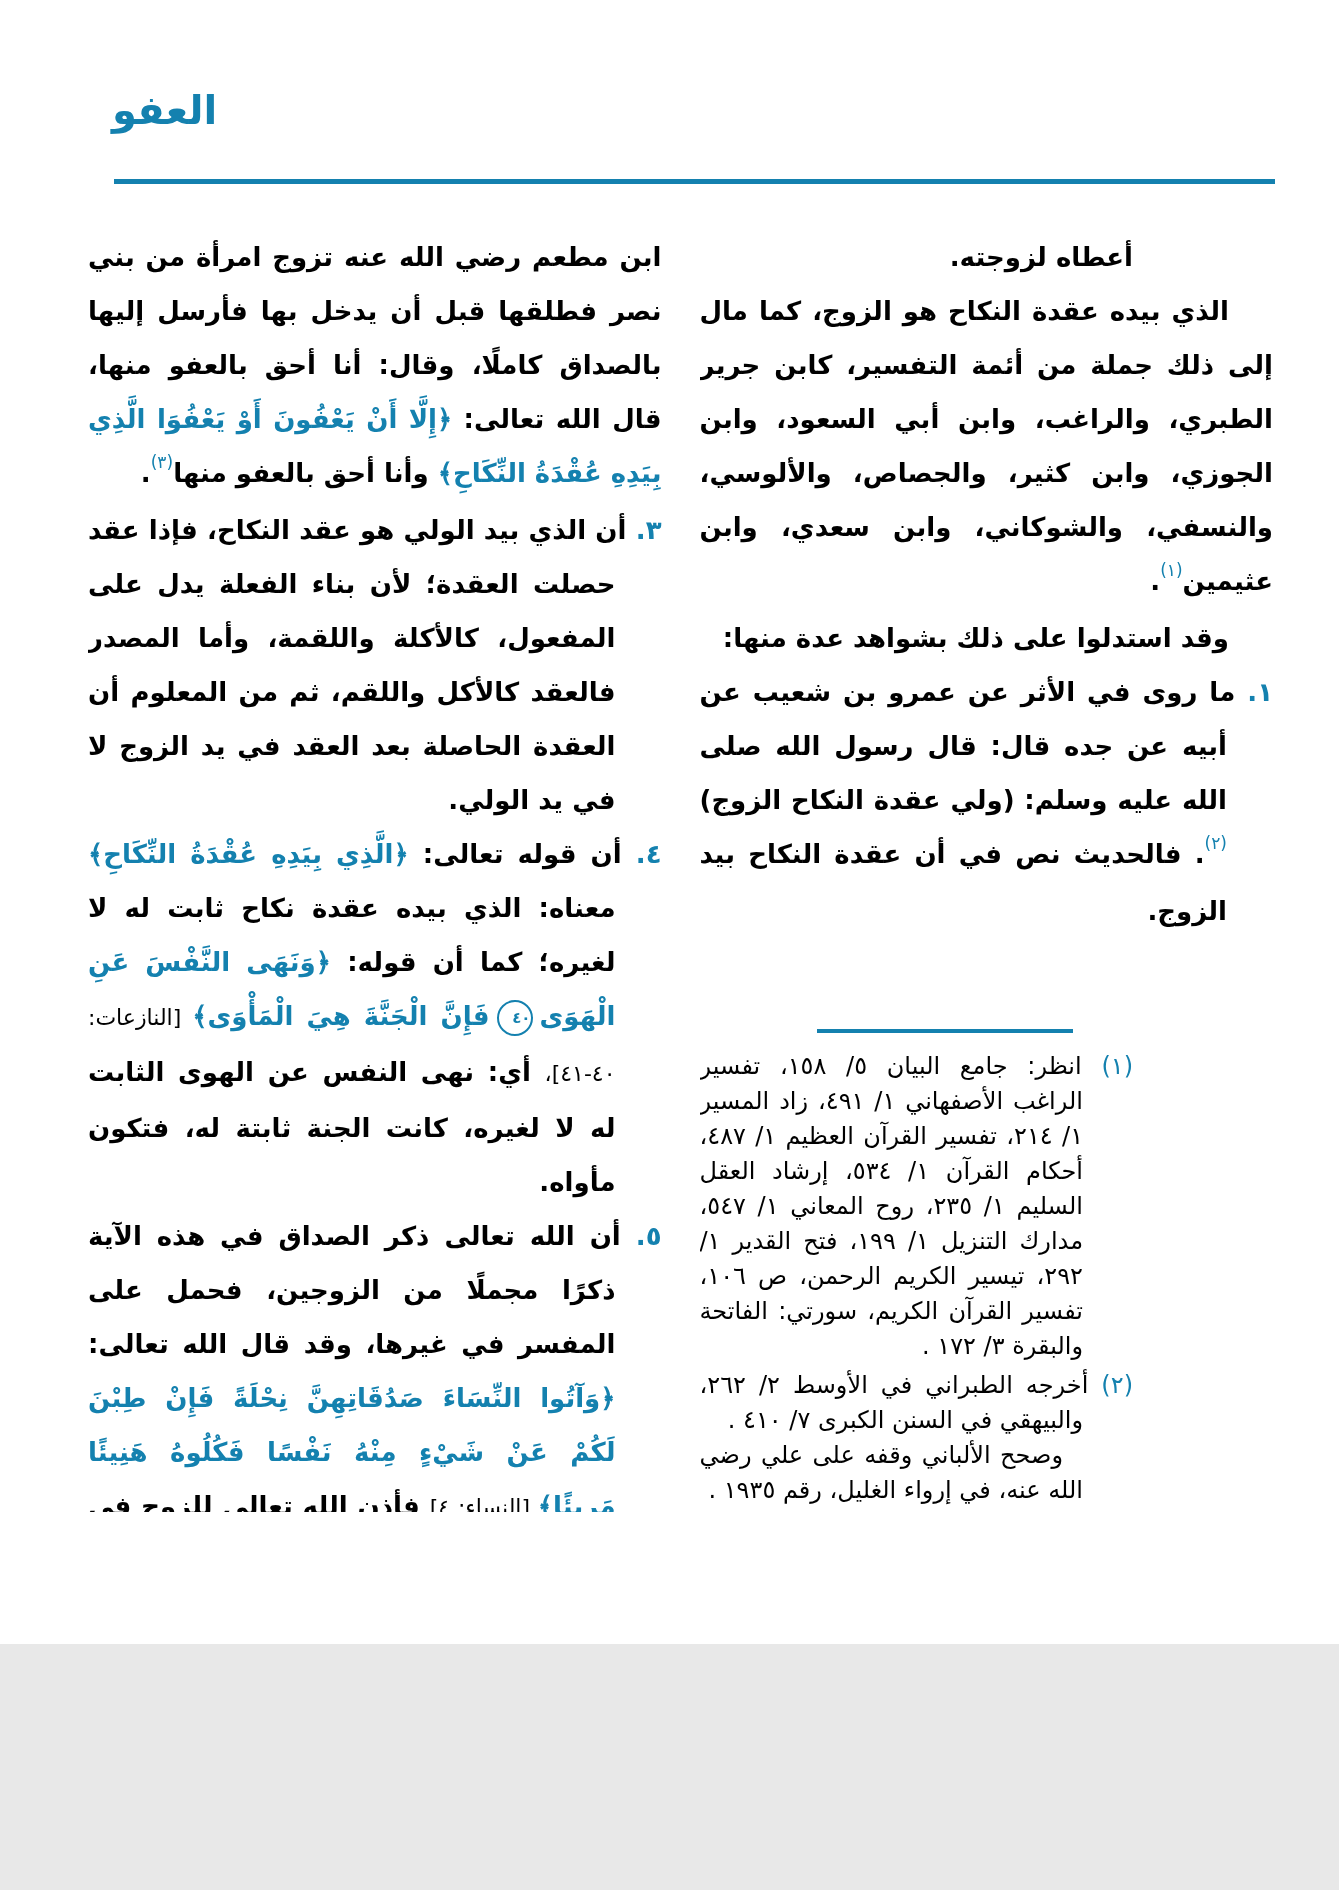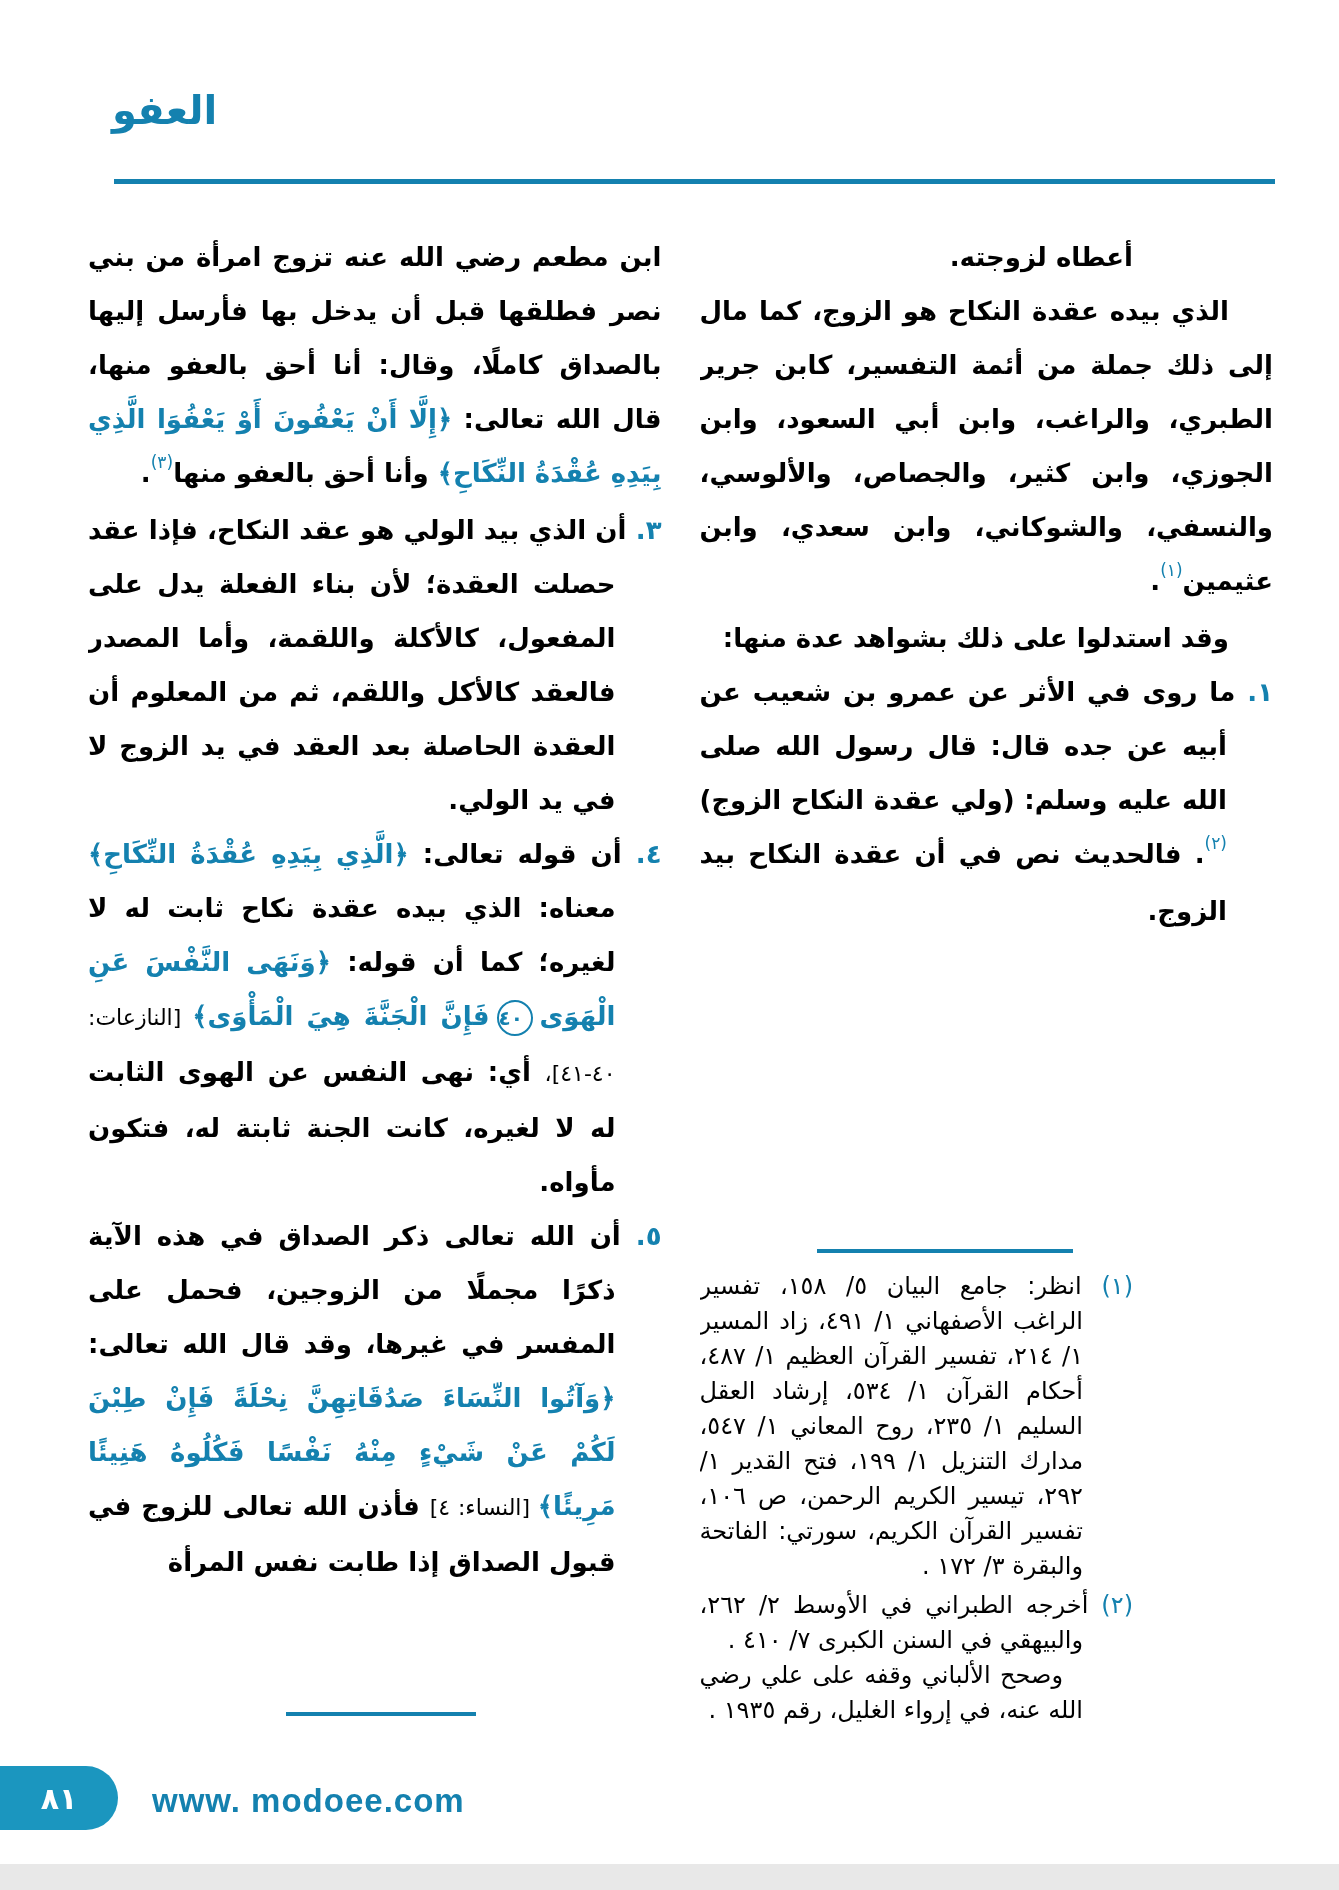--- a/index.html
+++ b/index.html
@@ -5,21 +5,21 @@
   :root{
     --accent:#1481AF;
     --pill:#1B96BF;
     --text:#000000;
     --background:#FFFFFF;
   }
   *{margin:0;padding:0;box-sizing:border-box;}
   html,body{background:#e8e8e8;}
   .page{
     position:relative;
-    width:1339px;height:1864px;
+    width:1339px;height:1644px;
     background:var(--background);
     margin:0 auto;
     font-family:"DejaVu Sans",sans-serif;
     color:var(--text);
     overflow:hidden;
   }
   .title{
     position:absolute;top:86px;left:112px;
     font-size:40px;font-weight:700;color:var(--accent);
     line-height:1.2;
@@ -46,21 +46,21 @@
   .num{color:var(--accent);}
   .quran{color:var(--accent);}
   .ref{font-weight:400;font-size:22px;}
   .fnm{
     color:var(--accent);font-weight:400;
     font-size:17px;position:relative;top:-14px;
   }
   .ayah{
     display:inline-block;width:36px;height:36px;line-height:32px;
     border:2px solid var(--accent);border-radius:50%;
-    color:var(--accent);font-size:20px;text-align:left;
+    color:var(--accent);font-size:15px;text-align:right;
     vertical-align:middle;margin:0 7px;text-indent:0;
     font-weight:700;
   }
   .fns{
     margin-top:auto;
     font-weight:400;font-size:24px;line-height:35px;
   }
   .fns-right{margin-left:0;margin-right:140px;}
   .fns-left{margin-right:186px;}
   .fn-rule{

